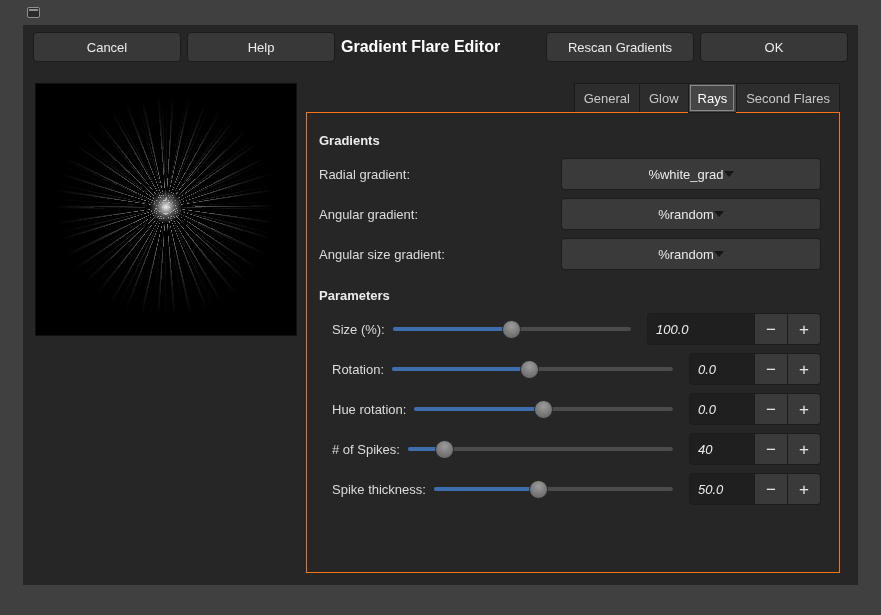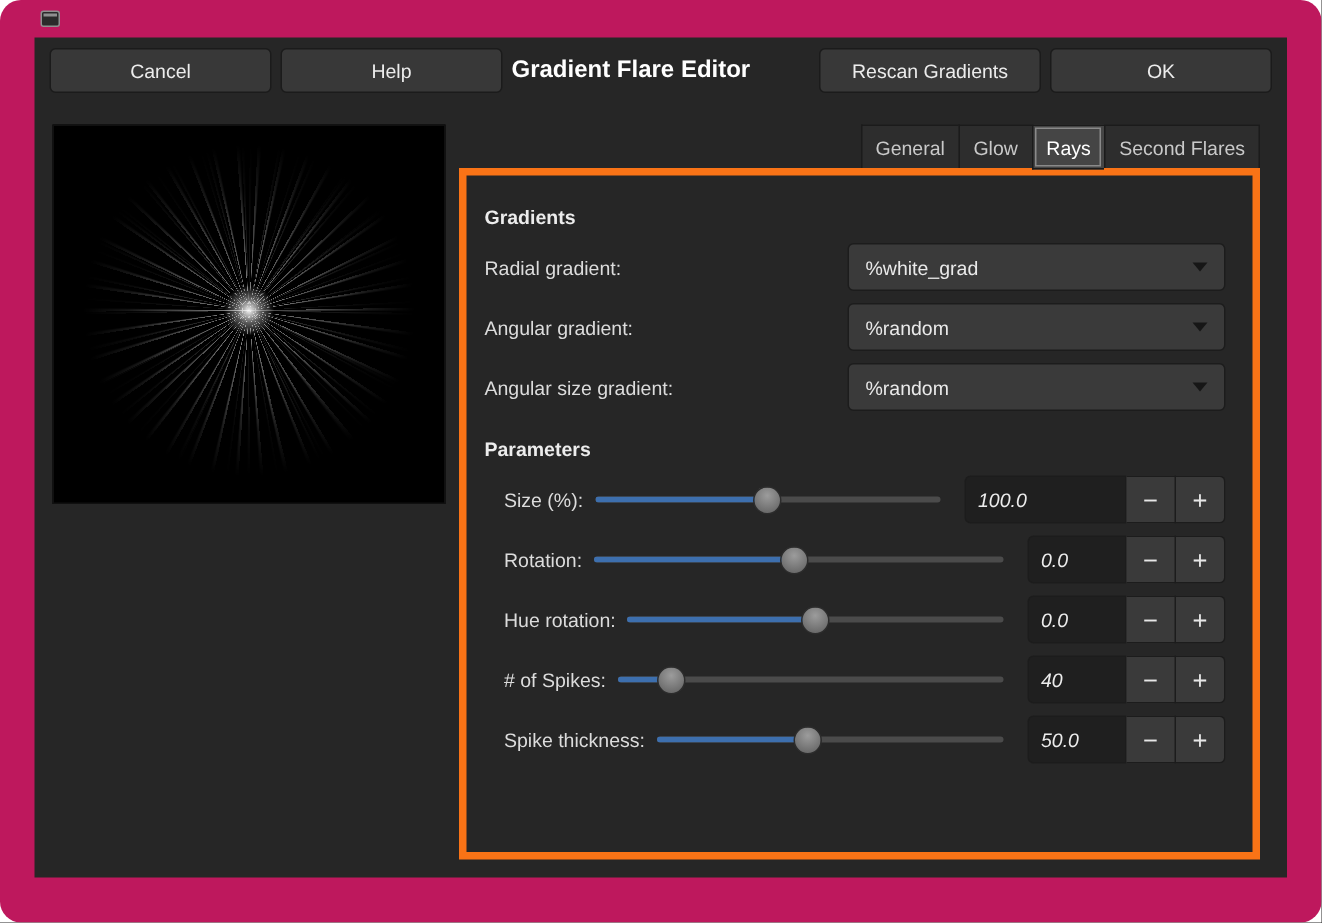--- a/index.html
+++ b/index.html
@@ -3,22 +3,22 @@
 <meta charset="utf-8">
 <style>
   html { background:#ffffff; }
   html, body { margin:0; padding:0; }
   body {
     width:881px; height:615px; position:relative; overflow:hidden;
     font-family:"Liberation Sans", sans-serif; font-size:13px;
     -webkit-font-smoothing:antialiased;
   }
   .frame {
-    position:absolute; inset:0; background:#be185d;
-    border-radius:14px; overflow:hidden;
+    position:absolute; inset:0; background:#404040;
+    border-radius:0; overflow:hidden;
   }
   
   .titlebar { height:25px; display:flex; align-items:center; padding-left:27px; }
   .win-icon {
     width:13px; height:11px; box-sizing:border-box;
     border:1px solid #8f8f8f; border-radius:2px; background:#2a2a2a;
     position:relative;
   }
   .win-icon::before {
     content:""; position:absolute; left:1px; right:1px; top:1px; height:2px;
@@ -79,31 +79,31 @@
     border:1px solid #1b1b1b; border-right:none;
     cursor:pointer; white-space:nowrap;
   }
   .tab:last-child { border-right:1px solid #1b1b1b; }
   .tab.active {
     background:#454545; color:#ffffff;
     outline:1px solid #8a8a8a; outline-offset:-3px;
     position:relative; z-index:2;
   }
   .panel {
-    flex:1; border:5px solid #f97316; margin-top:-1px;
+    flex:1; border:1px solid #f97316; margin-top:-1px;
     padding:6px 18px 10px 12px; overflow:hidden; box-sizing:border-box;
   }
   .section-title { font-weight:bold; color:#ececec; margin:14px 0 6px 0; }
   
   .grad-row { display:flex; align-items:center; height:40px; }
   .grad-label { width:234px; text-align:left; padding-right:8px; color:#dcdcdc; flex:none; }
   .dropdown {
     flex:1; height:32px; box-sizing:border-box;
     background:#3a3a3a; border:1px solid #1c1c1c; border-radius:4px;
-    display:flex; align-items:center; justify-content:space-between;
+    display:flex; align-items:center; justify-content:center;
     padding:0 11px; cursor:pointer; color:#eaeaea;
   }
   .caret {
     width:0; height:0; flex:none;
     border-left:5px solid transparent; border-right:5px solid transparent;
     border-top:6px solid #161616;
   }
   
   .param-row { display:flex; align-items:center; height:40px; padding-left:13px;justify-content:center; }
   .param-label { color:#dcdcdc; margin-right:8px; flex:none; white-space:nowrap; }

